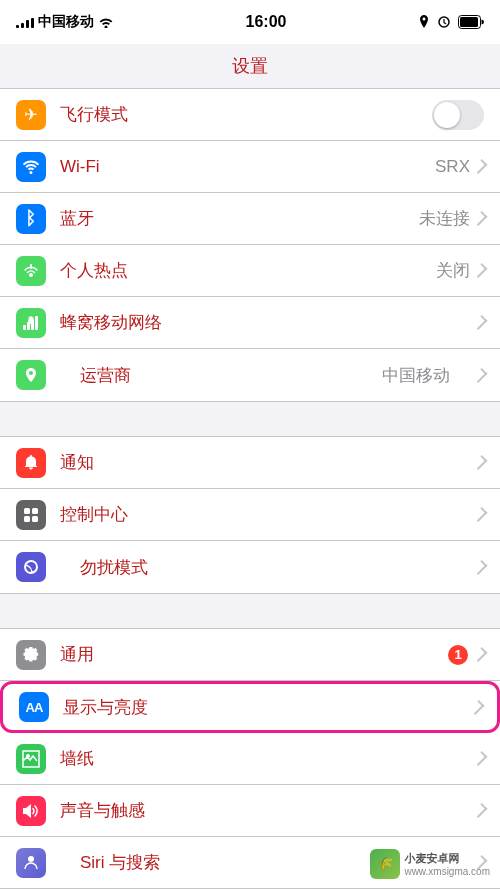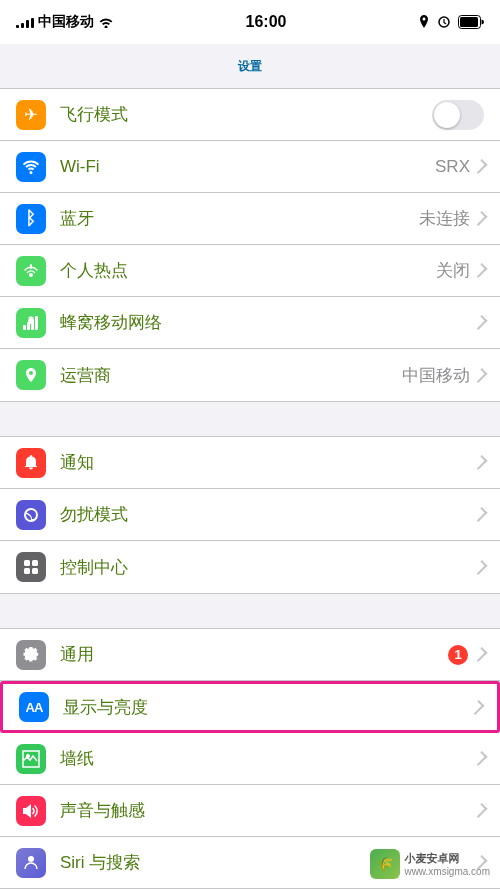--- a/index.html
+++ b/index.html
@@ -52,23 +52,23 @@
 
     
     .page-title-bar {
       background: #f2f2f7;
       height: 44px;
       display: flex;
       align-items: center;
       justify-content: center;
     }
     .page-title {
-      font-size: 12px;
-      font-weight: 700;
-      color: #0369a1;
+      font-size: 18px;
+      font-weight: 400;
+      color: #b91c1c;
     }
 
     
     .settings-section {
       background: #fff;
       margin-bottom: 0;
       border-top: 0.5px solid #c6c6c8;
       border-bottom: 0.5px solid #c6c6c8;
     }
     .section-gap {
@@ -80,39 +80,40 @@
       display: flex;
       align-items: center;
       padding: 0 16px;
       height: 52px;
       background: #fff;
       border-bottom: 0.5px solid #c6c6c8;
       position: relative;
     }
     .settings-row:last-child {
       border-bottom: none;
+      gap: 20px;
     }
 
     .row-icon {
       width: 30px;
       height: 30px;
       border-radius: 7px;
       display: flex;
       align-items: center;
       justify-content: center;
       margin-right: 14px;
       flex-shrink: 0;
       font-size: 16px;
       color: #fff;
     }
 
     .row-label {
       flex: 1;
       font-size: 17px;
-      color: #4d7c0f;
+      color: #b91c1c;
     }
 
     .row-value {
       font-size: 17px;
       color: #8e8e93;
       margin-right: 6px;
     }
 
     .chevron {
       width: 8px;
@@ -155,21 +156,21 @@
       justify-content: center;
       font-size: 13px;
       font-weight: 600;
       margin-right: 8px;
       padding: 0 5px;
     }
 
     
     .highlighted-row {
       border: 3px solid #e91e8c;
-      border-radius: 3px;
+      border-radius: 12px;
       z-index: 10;
       position: relative;
       background: #fff;
     }
 
     
     .watermark {
       position: absolute;
       bottom: 10px;
       right: 10px;
@@ -318,41 +319,41 @@
     <div class="row-icon icon-notification">
       <svg width="16" height="18" viewBox="0 0 16 18" fill="white">
         <path d="M8 1a1 1 0 00-1 1v.5A5 5 0 003 7.5V12H2v1h12v-1h-1V7.5A5 5 0 009 2.5V2a1 1 0 00-1-1zM6 13.5a2 2 0 004 0H6z"></path>
       </svg>
     </div>
     <span class="row-label">通知</span>
     <div class="chevron"></div>
   </div>
 
   <div class="settings-row">
-    <div class="row-icon icon-dnd">
-      <svg width="16" height="16" viewBox="0 0 16 16" fill="white">
-        <path d="M8 1a7 7 0 100 14A7 7 0 008 1zm0 12a5 5 0 01-4.9-6C5.7 7.9 8 9.7 8 12c0 .3 0 .7-.1 1zm1-1c0-3-2.5-5.5-5.5-6.2A5 5 0 0113 8c0 2.2-1.4 4-3 4z"></path>
-      </svg>
-    </div>
-    <span class="row-label">勿扰模式</span>
-    <div class="chevron"></div>
-  </div>
-
-  <div class="settings-row">
     <div class="row-icon icon-control">
       <svg width="18" height="18" viewBox="0 0 18 18" fill="white">
         <rect x="2" y="2" width="6" height="6" rx="1.5"></rect>
         <rect x="10" y="2" width="6" height="6" rx="1.5"></rect>
         <rect x="2" y="10" width="6" height="6" rx="1.5"></rect>
         <rect x="10" y="10" width="6" height="6" rx="1.5"></rect>
       </svg>
     </div>
     <span class="row-label">控制中心</span>
     <div class="chevron"></div>
   </div>
+
+  <div class="settings-row">
+    <div class="row-icon icon-dnd">
+      <svg width="16" height="16" viewBox="0 0 16 16" fill="white">
+        <path d="M8 1a7 7 0 100 14A7 7 0 008 1zm0 12a5 5 0 01-4.9-6C5.7 7.9 8 9.7 8 12c0 .3 0 .7-.1 1zm1-1c0-3-2.5-5.5-5.5-6.2A5 5 0 0113 8c0 2.2-1.4 4-3 4z"></path>
+      </svg>
+    </div>
+    <span class="row-label">勿扰模式</span>
+    <div class="chevron"></div>
+  </div>
 </div>
 
 <div class="section-gap"></div>
 
 <div class="settings-section">
 
   <div class="settings-row">
     <div class="row-icon icon-general">
       <svg width="18" height="18" viewBox="0 0 18 18" fill="white">
         <path d="M9 5.5a3.5 3.5 0 100 7 3.5 3.5 0 000-7zM1.5 9.8h1.2a6.5 6.5 0 00.5 1.7L2.3 12.4l2.3 2.3 1-1a6.5 6.5 0 001.6.5v1.3h3.2v-1.3a6.5 6.5 0 001.7-.5l1 1 2.3-2.3-1-1a6.5 6.5 0 00.5-1.7h1.3V6.7H15a6.5 6.5 0 00-.5-1.7l1-1L13.2 1.7l-1 1A6.5 6.5 0 0010.5 2.2V.9H7.3v1.3a6.5 6.5 0 00-1.7.5l-1-1L2.3 4l1 1a6.5 6.5 0 00-.5 1.7H1.5v3.1z"></path>

